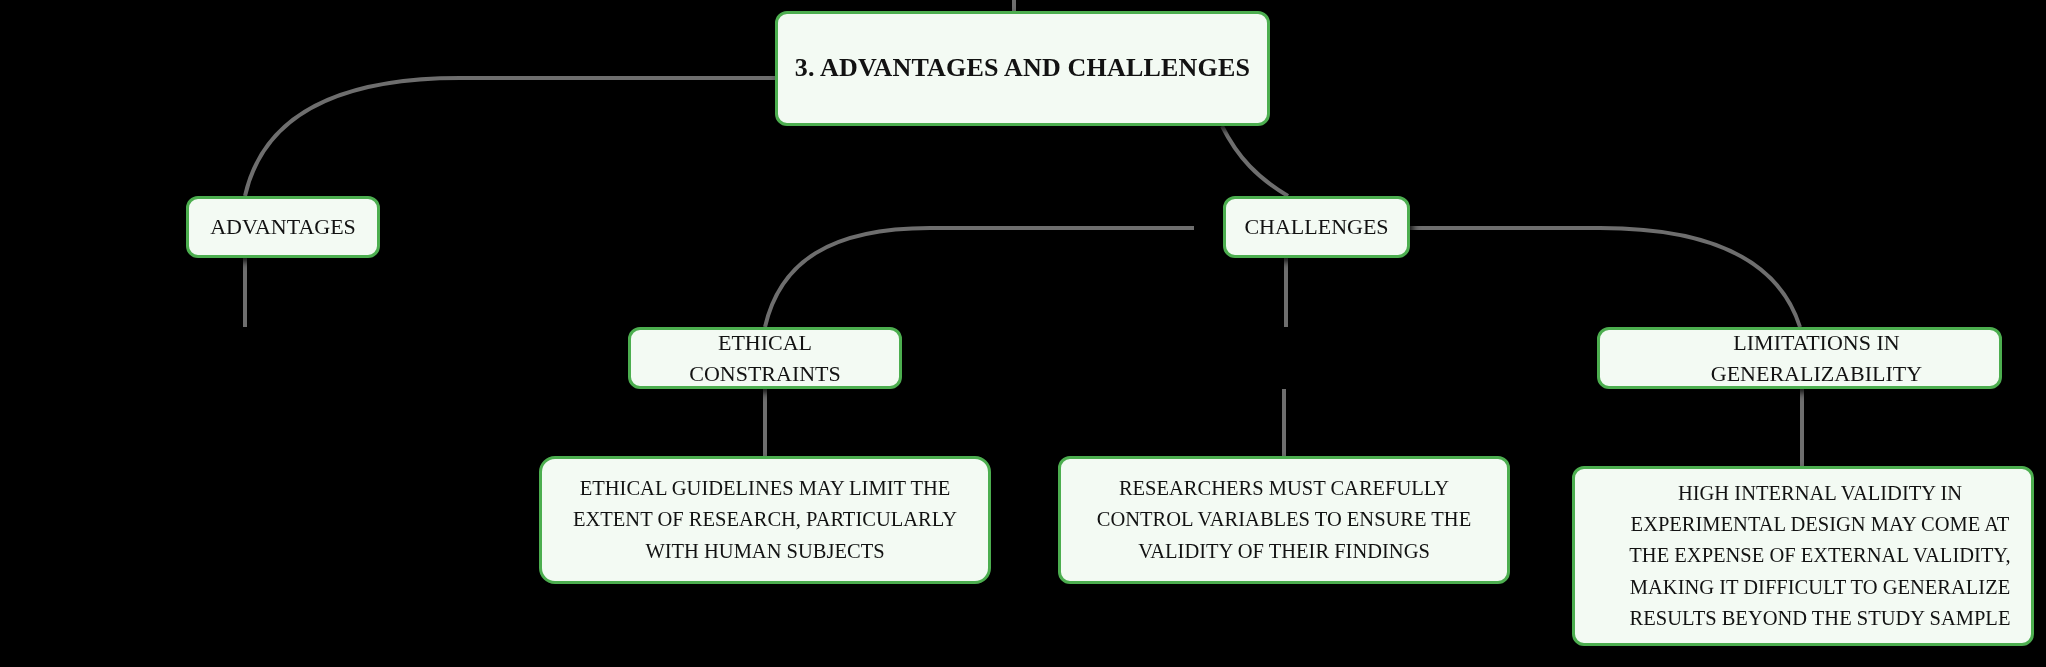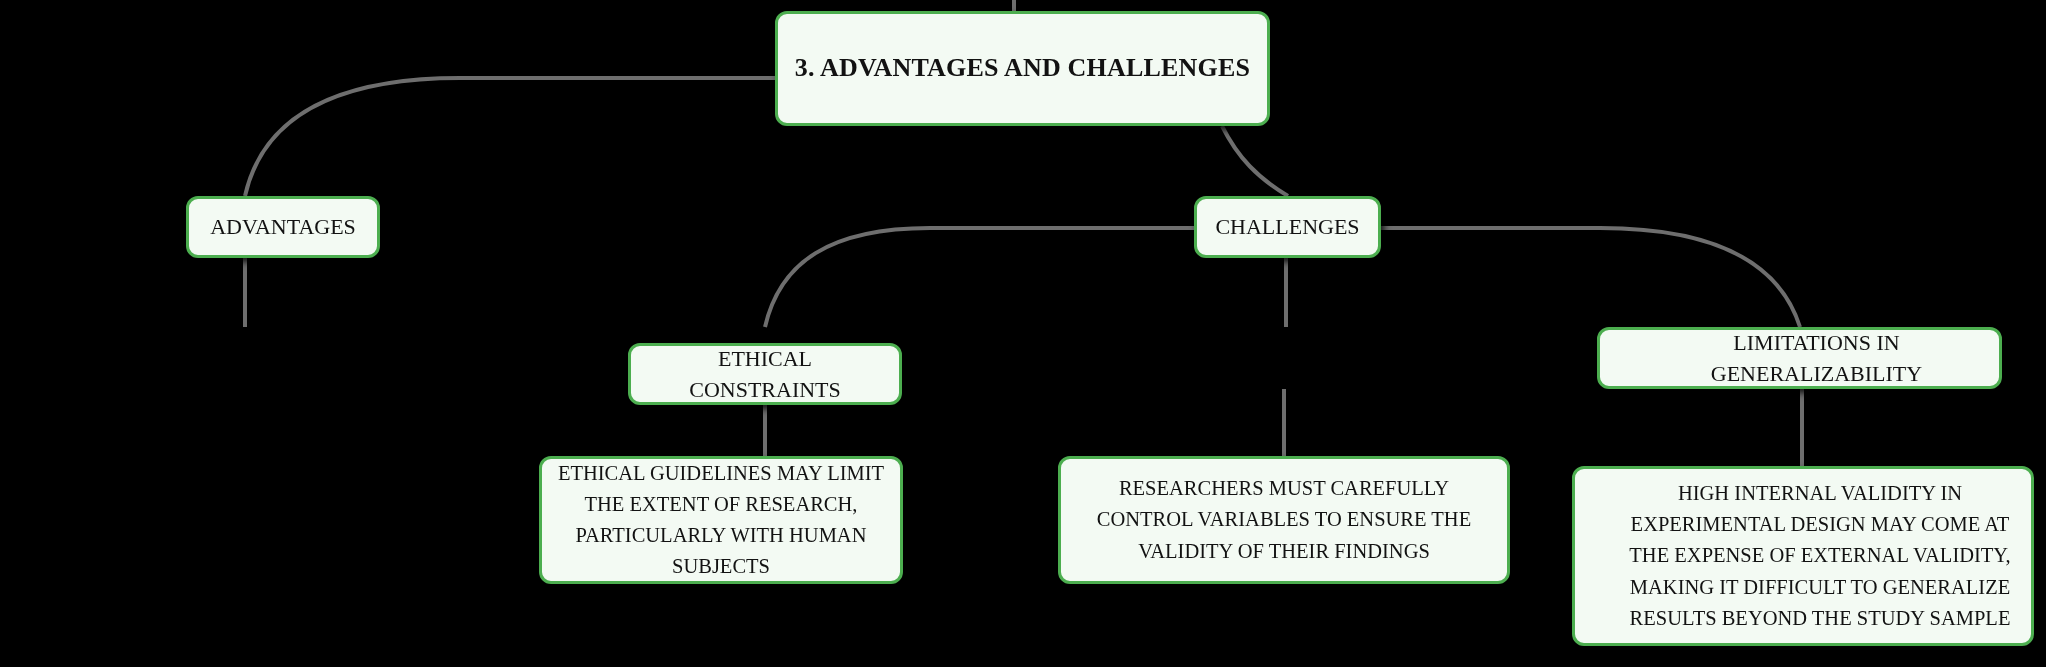--- a/index.html
+++ b/index.html
@@ -80,30 +80,30 @@
   </svg>
 
   <div class="node root" style="left: 775px; top: 11px; width: 495px; height: 115px;">
     <span class="label">3. ADVANTAGES AND CHALLENGES</span>
   </div>
 
   <div class="node branch" style="left: 148px; top: 196px; width: 194px; height: 62px; margin-left: 38px;">
     <span class="label">ADVANTAGES</span>
   </div>
 
-  <div class="node branch" style="left: 1194px; top: 196px; width: 187px; height: 62px;">
+  <div class="node branch" style="left: 1223px; top: 196px; width: 187px; height: 62px;">
     <span class="label">CHALLENGES</span>
   </div>
 
 
-  <div class="node branch" style="left: 628px; top: 327px; width: 274px; height: 62px; margin-top: 16px;">
+  <div class="node branch" style="left: 628px; top: 327px; width: 274px; height: 62px;">
     <span class="label">ETHICAL CONSTRAINTS</span>
   </div>
 
-  <div class="node leaf" style="left: 539px; top: 456px; width: 364px; height: 128px;">
+  <div class="node leaf" style="left: 539px; top: 456px; width: 452px; height: 128px; border-radius: 16px;">
     <span class="label">ETHICAL GUIDELINES MAY LIMIT THE EXTENT OF RESEARCH, PARTICULARLY WITH HUMAN SUBJECTS</span>
   </div>
 
 
   <div class="node leaf" style="left: 1058px; top: 456px; width: 452px; height: 128px; text-align: center;">
     <span class="label">RESEARCHERS MUST CAREFULLY CONTROL VARIABLES TO ENSURE THE VALIDITY OF THEIR FINDINGS</span>
   </div>
 
   <div class="node branch" style="left: 1597px; top: 327px; width: 405px; height: 62px; padding-left: 34px;">
     <span class="label">LIMITATIONS IN GENERALIZABILITY</span>

